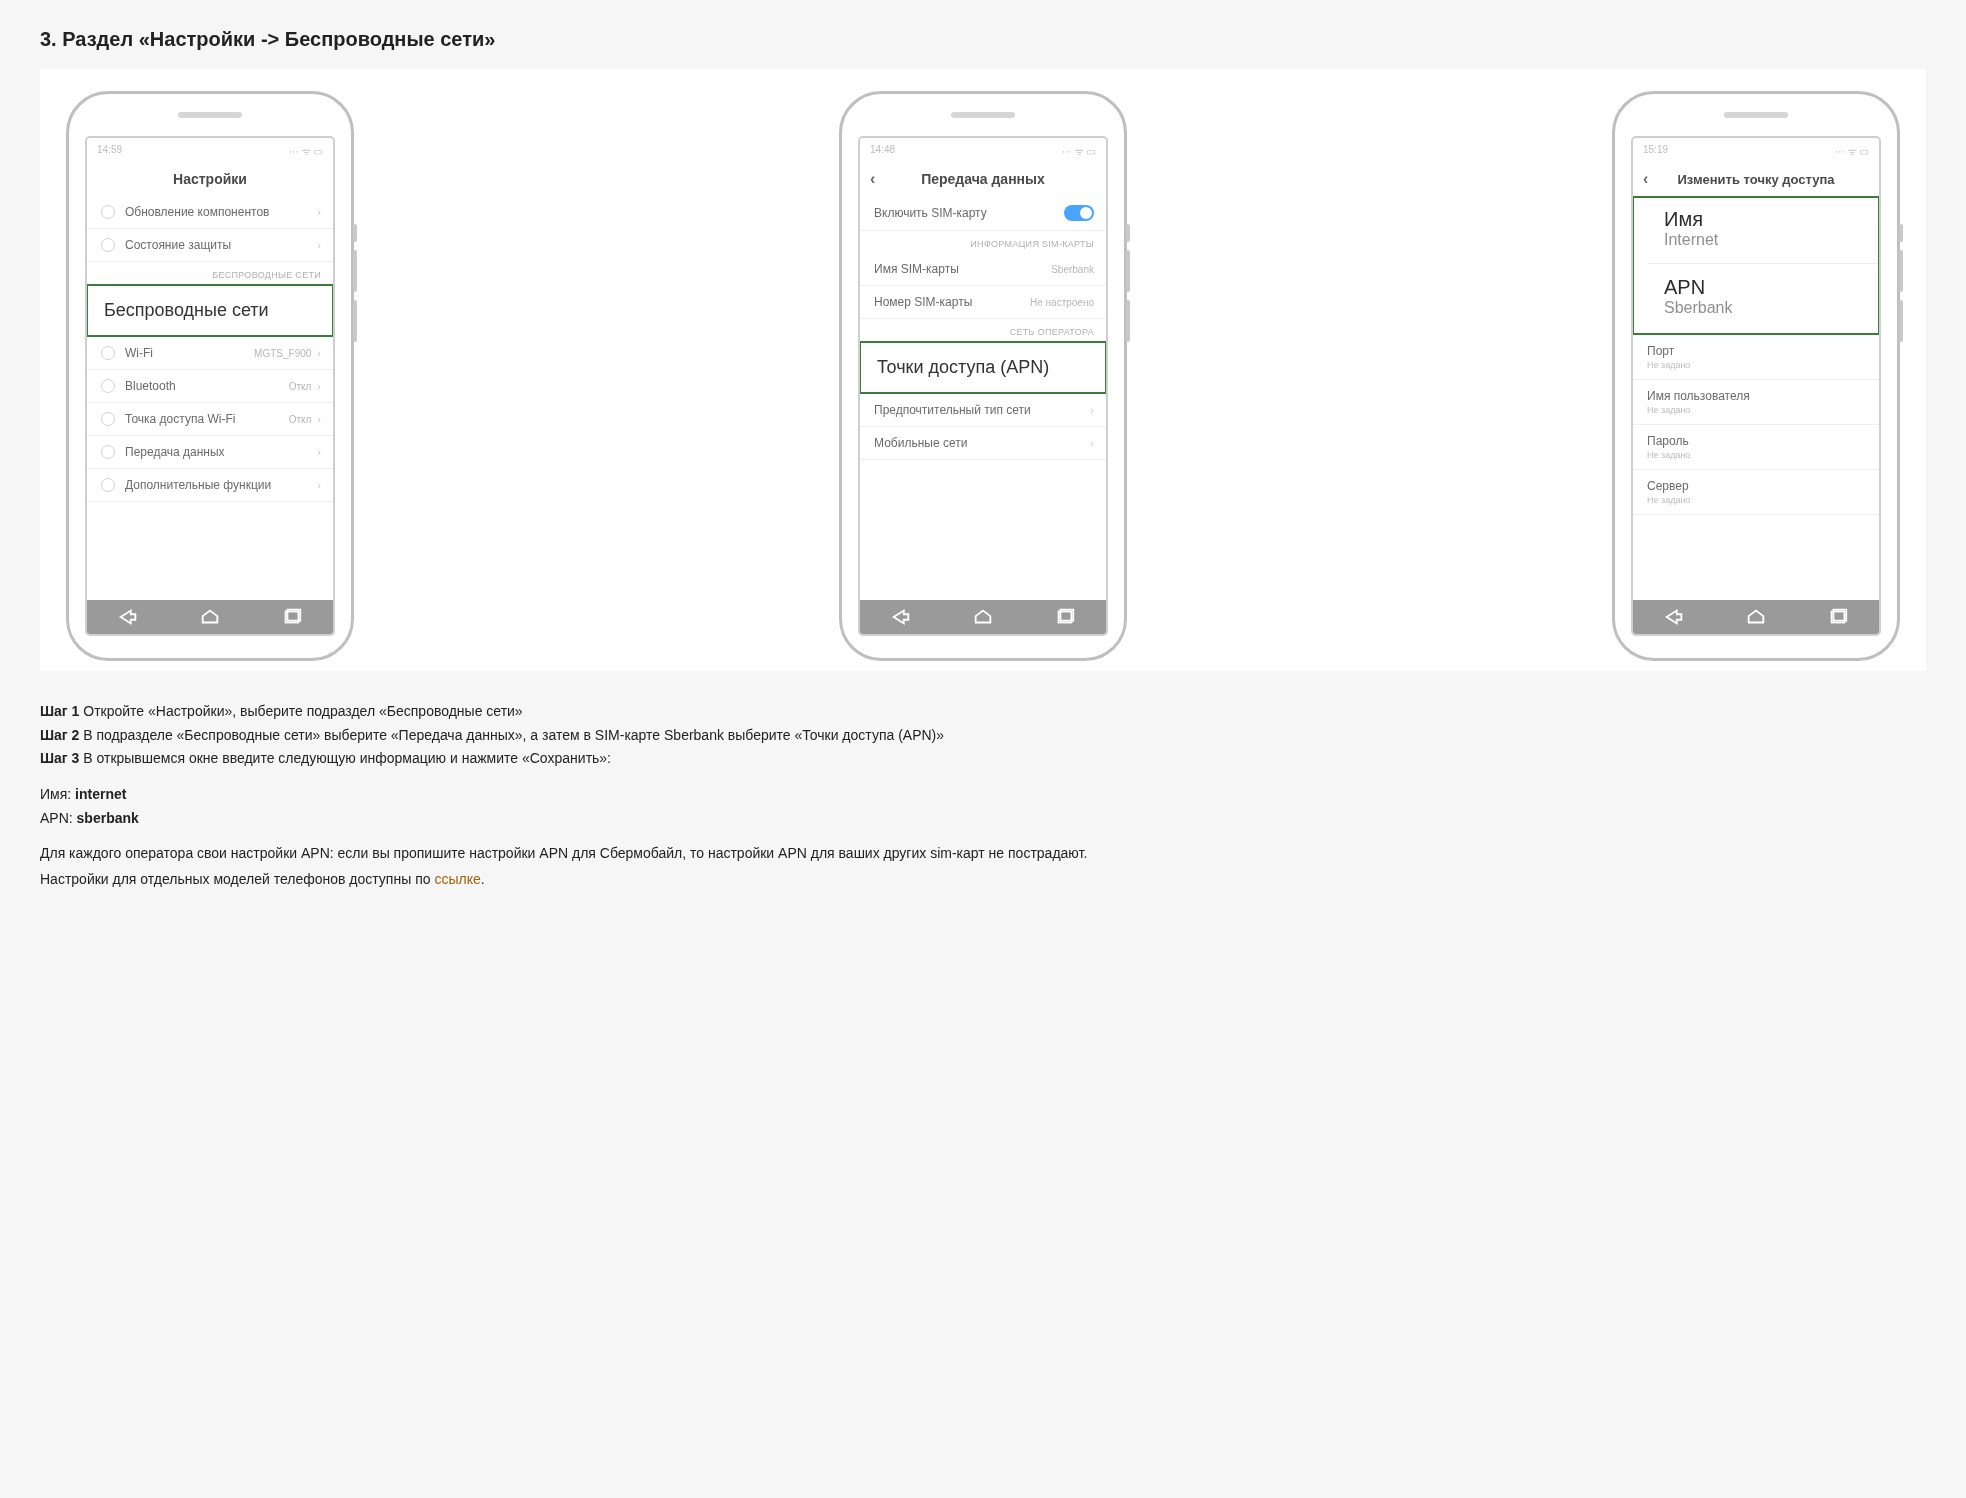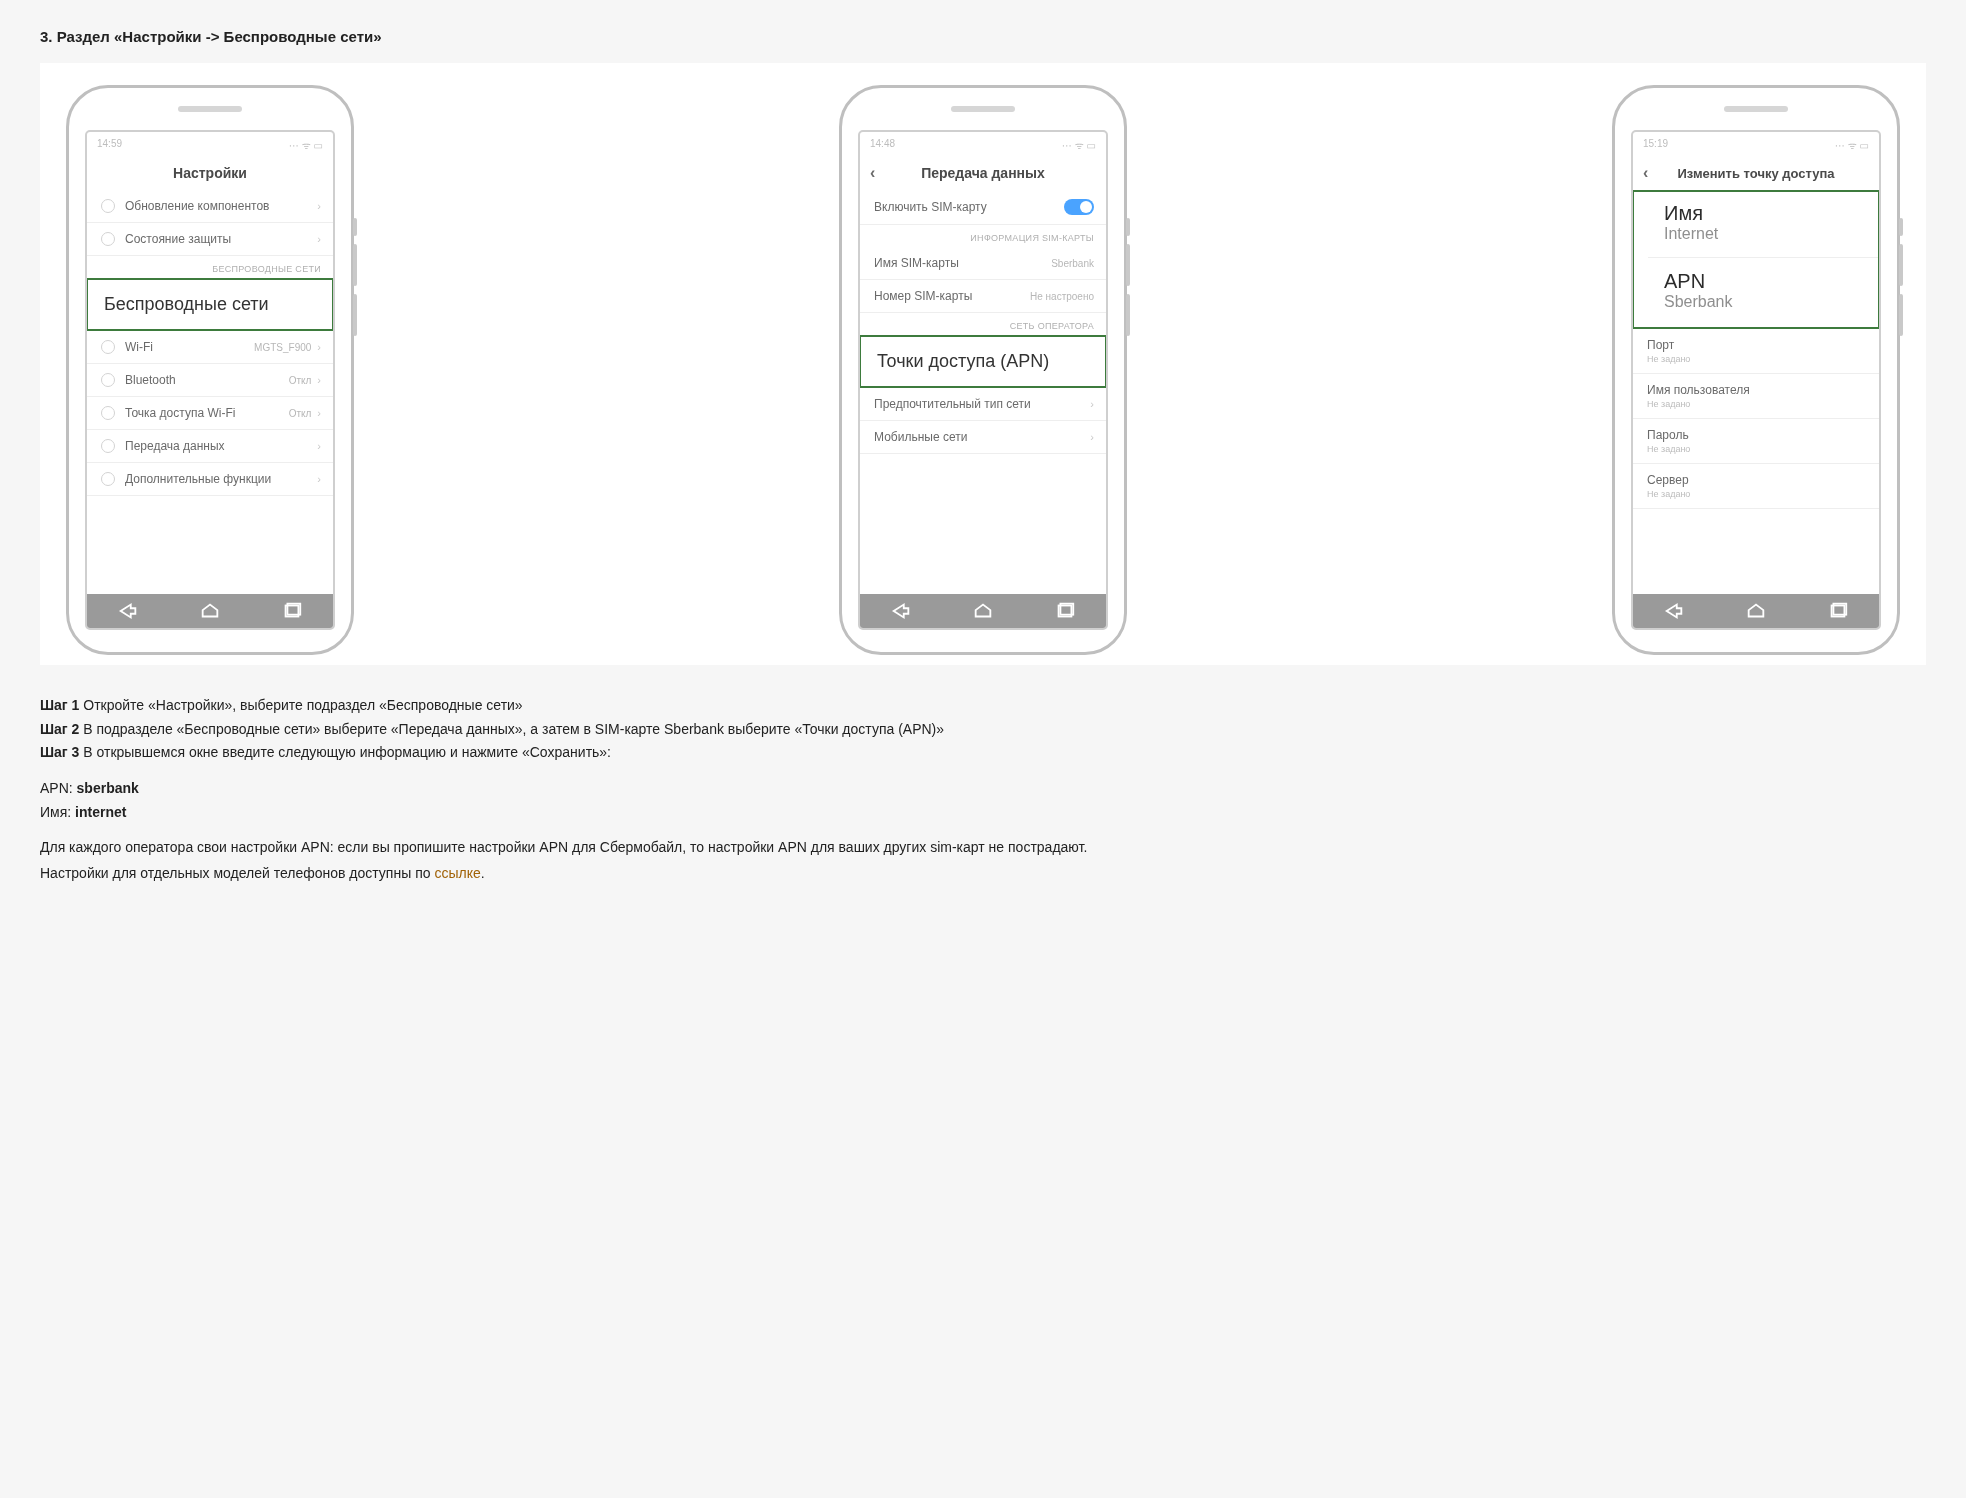--- a/index.html
+++ b/index.html
@@ -3,21 +3,21 @@
 <meta charset="utf-8">
 <style>
   * { box-sizing: border-box; margin: 0; padding: 0; }
   body {
     font-family: Verdana, Geneva, sans-serif;
     background: #f6f6f6;
     padding: 28px 40px;
     color: #222;
     font-size: 14px;
   }
-  .section-heading { font-weight: 700; margin-bottom: 18px; font-size: 15px; }
+  .section-heading { font-weight: 700; margin-bottom: 18px; font-size: 20px; }
   .phones-row {
     background: #fff;
     padding: 22px 26px 10px 26px;
     display: flex;
     justify-content: space-between;
     gap: 46px;
     margin-bottom: 30px;
   }
   .phone {
     position: relative;
@@ -325,21 +325,21 @@
   </div>
 
 </div>
 
 <div class="instructions">
   <p class="step"><b>Шаг 1 </b><span>Откройте «Настройки», выберите подраздел «Беспроводные сети»</span></p>
   <p class="step"><b>Шаг 2 </b><span>В подразделе «Беспроводные сети» выберите «Передача данных», а затем в SIM-карте Sberbank выберите «Точки доступа (APN)»</span></p>
   <p class="step"><b>Шаг 3 </b><span>В открывшемся окне введите следующую информацию и нажмите «Сохранить»:</span></p>
 
   <div class="vals">
+    <p><span>Имя: </span><b>internet</b></p>
     <p><span>APN: </span><b>sberbank</b></p>
-    <p><span>Имя: </span><b>internet</b></p>
   </div>
 
   <p class="other">Для каждого оператора свои настройки APN: если вы пропишите настройки APN для Сбермобайл, то настройки APN для ваших других sim-карт не пострадают.</p>
   <p class="other">
     <span>Настройки для отдельных моделей телефонов доступны по </span><a href="#">ссылке</a><span>.</span>
   </p>
 </div>
 
 </body></html>

